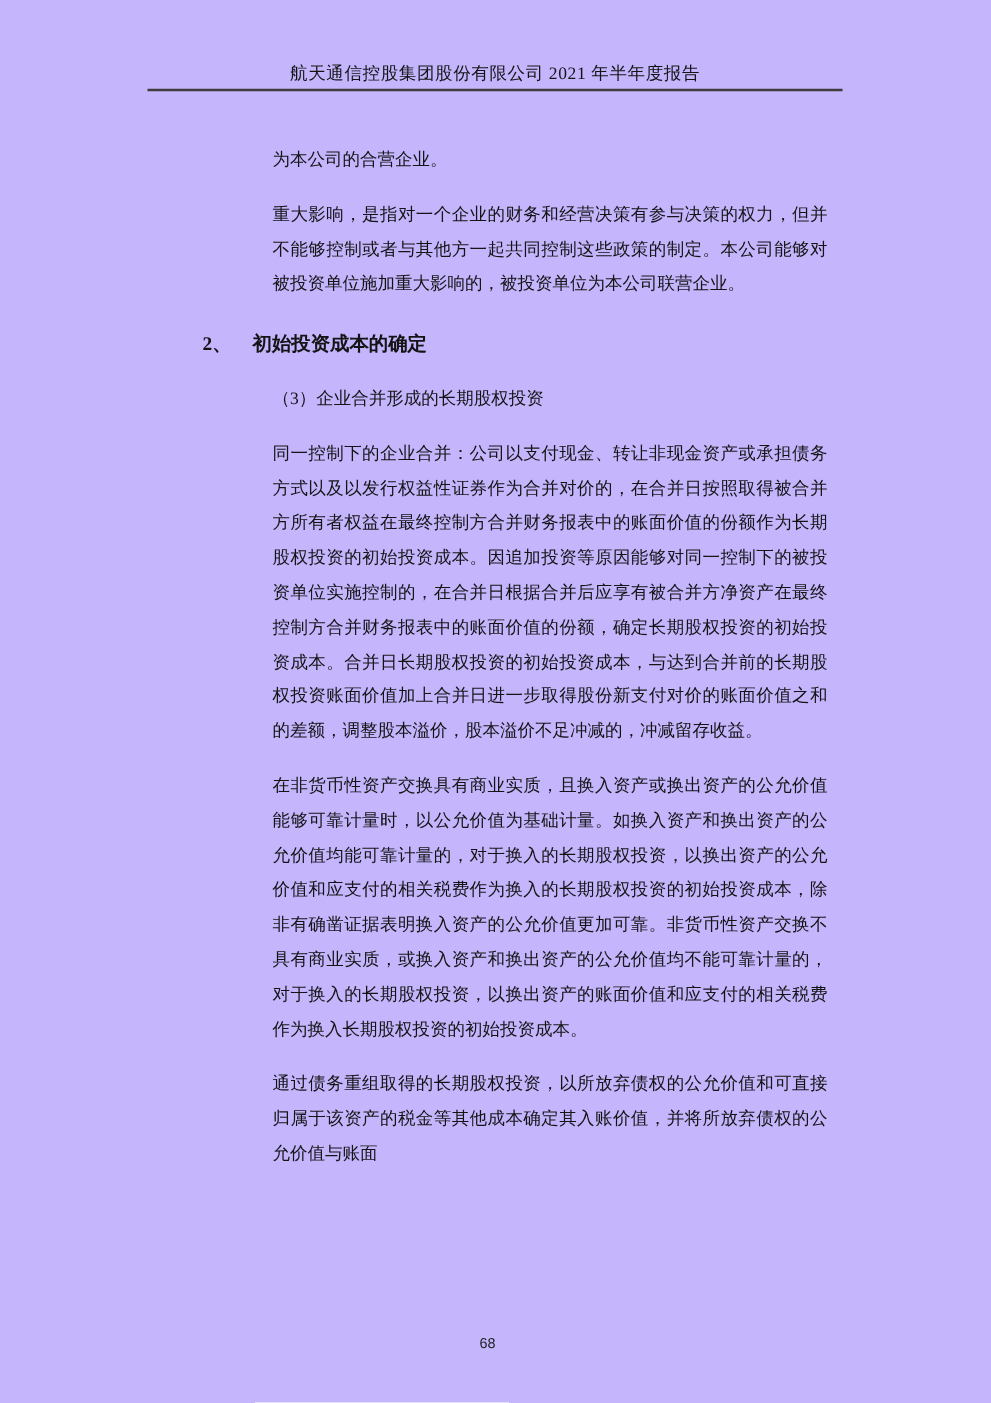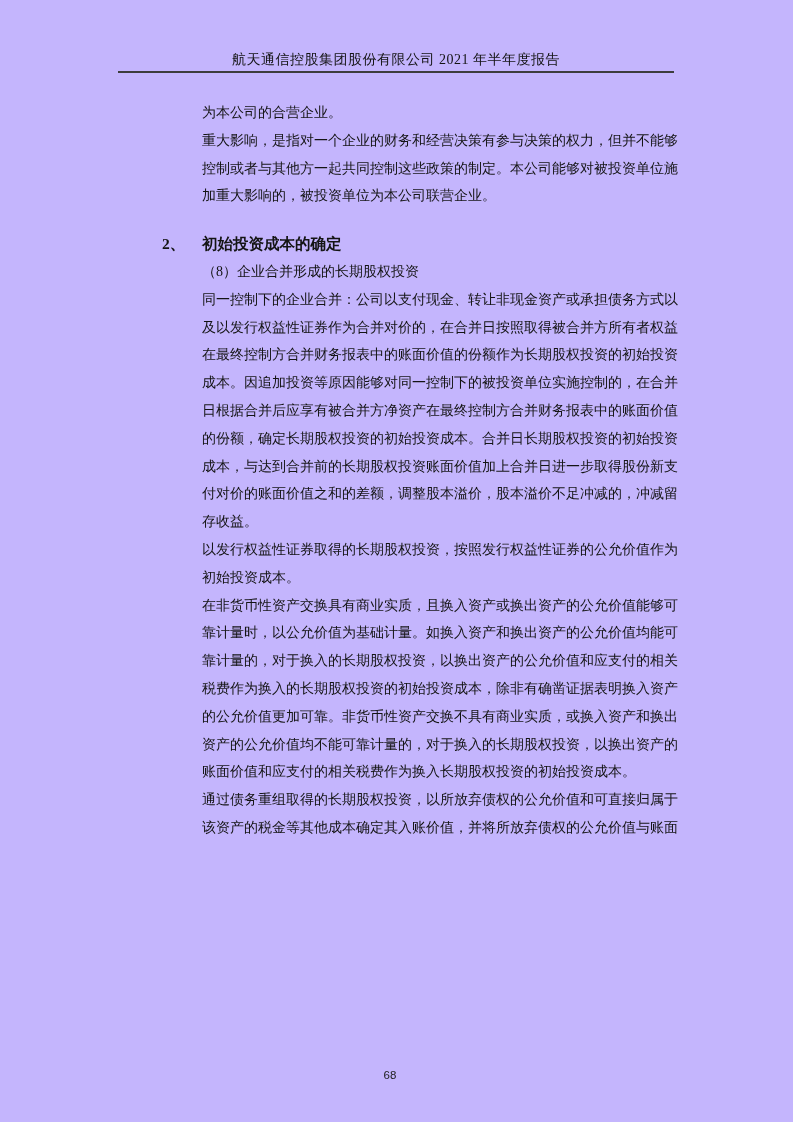--- a/index.html
+++ b/index.html
@@ -39,21 +39,21 @@
     position: absolute;
     top: 99px;
     left: 202px;
     width: 476px;
     font-size: 14px;
     line-height: 27.8px;
     text-align: justify;
     text-justify: inter-ideograph;
   }
   .content p {
-    margin: 0;
+    margin: 16px;
   }
   .section-heading {
     position: relative;
     margin-top: 20px;
     font-weight: bold;
     font-size: 15.5px;
   }
   .section-number {
     position: absolute;
     left: -40px;
@@ -83,28 +83,27 @@
 
     <p>为本公司的合营企业。</p>
 
     <p>重大影响，是指对一个企业的财务和经营决策有参与决策的权力，但并不能够控制或者与其他方一起共同控制这些政策的制定。本公司能够对被投资单位施加重大影响的，被投资单位为本公司联营企业。</p>
 
     <div class="section-heading">
       <span class="section-number">2、</span>
       <span>初始投资成本的确定</span>
     </div>
 
-    <p>（8）企业合并形成的长期股权投资</p>
+    <p>（3）企业合并形成的长期股权投资</p>
 
     <p>同一控制下的企业合并：公司以支付现金、转让非现金资产或承担债务方式以及以发行权益性证券作为合并对价的，在合并日按照取得被合并方所有者权益在最终控制方合并财务报表中的账面价值的份额作为长期股权投资的初始投资成本。因追加投资等原因能够对同一控制下的被投资单位实施控制的，在合并日根据合并后应享有被合并方净资产在最终控制方合并财务报表中的账面价值的份额，确定长期股权投资的初始投资成本。合并日长期股权投资的初始投资成本，与达到合并前的长期股权投资账面价值加上合并日进一步取得股份新支付对价的账面价值之和的差额，调整股本溢价，股本溢价不足冲减的，冲减留存收益。</p>
 
 
 
 
-    <p>以发行权益性证券取得的长期股权投资，按照发行权益性证券的公允价值作为初始投资成本。</p>
 
     <p>在非货币性资产交换具有商业实质，且换入资产或换出资产的公允价值能够可靠计量时，以公允价值为基础计量。如换入资产和换出资产的公允价值均能可靠计量的，对于换入的长期股权投资，以换出资产的公允价值和应支付的相关税费作为换入的长期股权投资的初始投资成本，除非有确凿证据表明换入资产的公允价值更加可靠。非货币性资产交换不具有商业实质，或换入资产和换出资产的公允价值均不能可靠计量的，对于换入的长期股权投资，以换出资产的账面价值和应支付的相关税费作为换入长期股权投资的初始投资成本。</p>
 
     <p>通过债务重组取得的长期股权投资，以所放弃债权的公允价值和可直接归属于该资产的税金等其他成本确定其入账价值，并将所放弃债权的公允价值与账面</p>
 
   </div>
 
   <div class="footer-page-number">68</div>
 
 </div>

